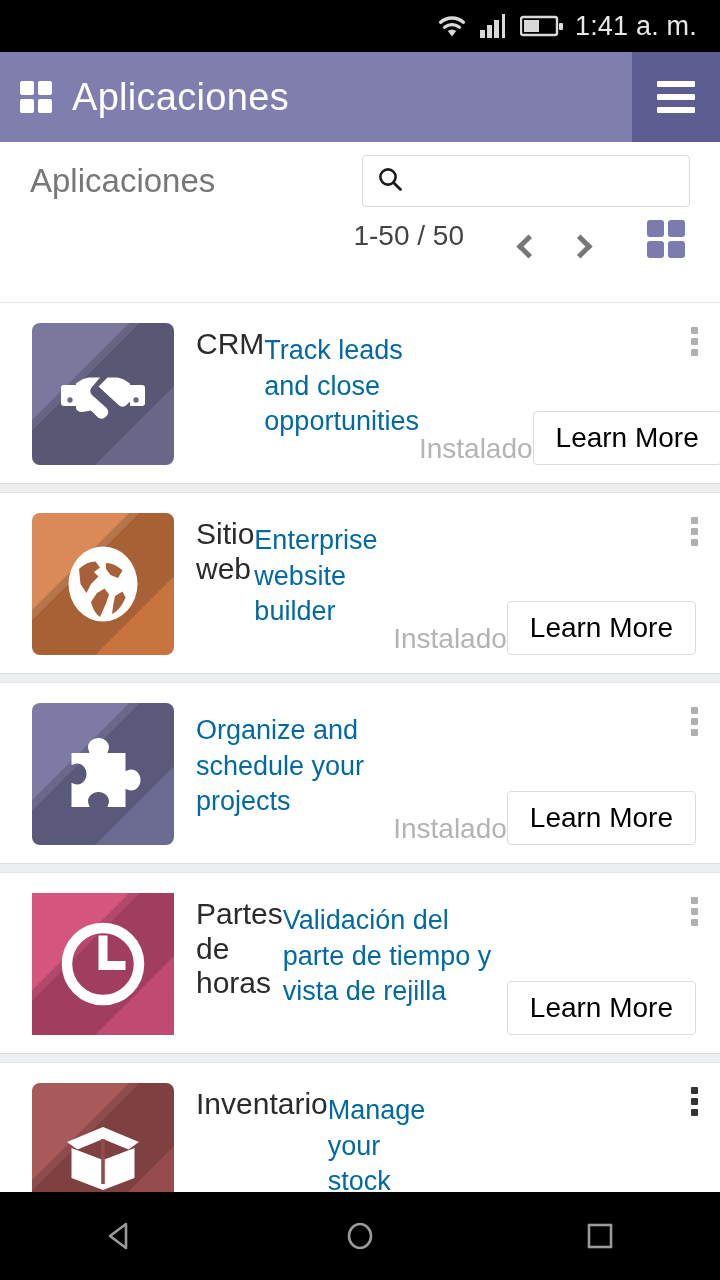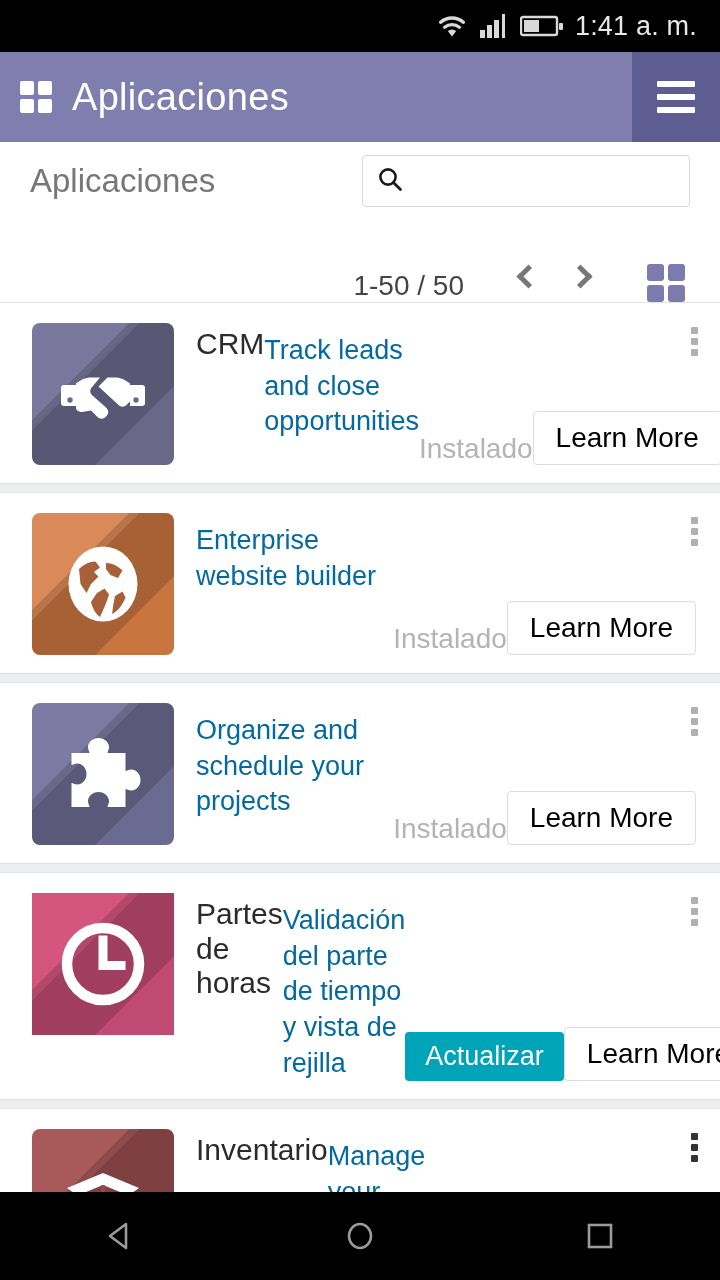--- a/index.html
+++ b/index.html
@@ -40,21 +40,21 @@
   .cp-row1 { display:flex; align-items:center; height:78px; }
   .breadcrumb { font-size:33px; color:#777; flex:0 0 auto; }
   .search-box {
     margin-left:auto; width:328px; height:52px; border:1px solid #d8d8d8;
     border-radius:4px; display:flex; align-items:center; padding:0 14px; background:#fff;
   }
   .search-input {
     border:none; outline:none; font-size:22px; color:#333; width:100%;
     margin-left:10px; font-family:"Liberation Sans", sans-serif; background:transparent;
   }
-  .cp-row2 { display:flex; align-items:flex-end; justify-content:flex-end; height:82px; gap:0; }
+  .cp-row2 { display:flex; align-items:flex-start; justify-content:flex-end; height:82px; gap:0; }
   .pager-count { font-size:28px; color:#444; margin-right:38px; }
   .pager-btn { width:52px; height:52px; display:flex; align-items:center; justify-content:center; }
   .chev { width:17px; height:17px; border-top:5px solid #777; border-right:5px solid #777; }
   .chev.left { transform: rotate(-135deg); }
   .chev.right { transform: rotate(45deg); }
   .view-toggle { margin-left:36px; width:48px; display:flex; align-items:center; justify-content:center; }
   .view-glyph { display:grid; grid-template-columns:17px 17px; grid-template-rows:17px 17px; gap:4px; }
   .view-glyph i { background:#7c7bad; border-radius:3px; display:block; }
 
   
@@ -228,20 +228,21 @@
             <g fill="#a8603a">
               <path d="M16 22c3-3 7-5 11-5l3 4-4 3 3 3-5 5-3 6-4-6z"></path>
               <path d="M34 18c4 0 8 2 11 5l-3 5-5-2-3-4z"></path>
               <path d="M28 38l5-3 3 4-2 6-4 9c-3-2-5-6-6-10z"></path>
               <path d="M40 40l5-3 2 4c-2 5-5 9-9 11l1-7z"></path>
             </g>
           </svg>
         </div>
       </div>
       <div class="card-body">
+        <div class="app-name">Sitio web</div>
         <div class="app-desc">Enterprise website builder</div>
         <div class="card-footer">
           <span class="state-text">Instalado</span>
           <button class="btn-learn">Learn More</button>
         </div>
       </div>
       <span class="kebab">
           <i></i>
           <i></i>
           <i></i>
@@ -278,21 +279,20 @@
           <svg viewBox="0 0 64 64">
             <circle cx="32" cy="32" r="24" fill="none" stroke="#ffffff" stroke-width="7"></circle>
             <path d="M32 16v17h12" fill="none" stroke="#ffffff" stroke-width="6" stroke-linecap="square"></path>
           </svg>
         </div>
       </div>
       <div class="card-body">
         <div class="app-name">Partes de horas</div>
         <div class="app-desc">Validación del parte de tiempo y vista de rejilla</div>
         <div class="card-footer">
-          <button class="btn-action btn-update">Actualizar</button>
           <button class="btn-learn">Learn More</button>
         </div>
       </div>
       <span class="kebab">
           <i></i>
           <i></i>
           <i></i>
         </span>
     </div>
 

